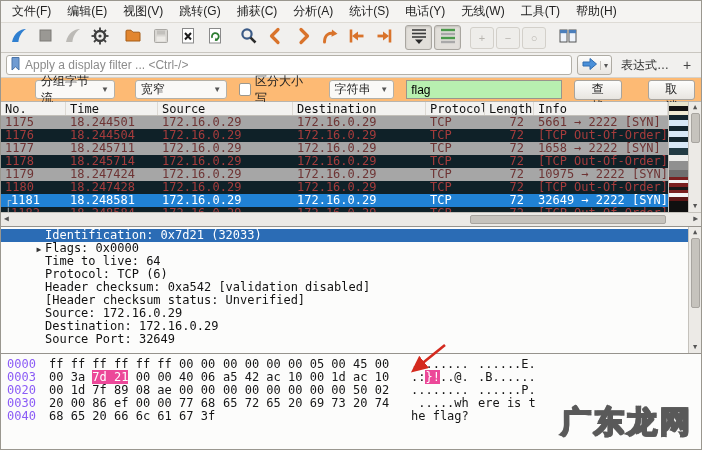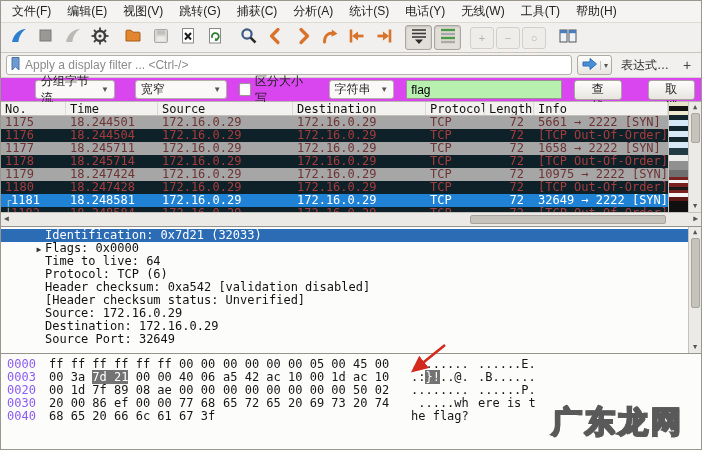--- a/index.html
+++ b/index.html
@@ -22,21 +22,21 @@
   .filterbar { height:25px; display:flex; align-items:center; padding:2px 5px; gap:5px; border-bottom:1px solid #d5d2cc; }
   .filter-wrap { flex:1; height:20px; background:#fff; border:1px solid #b3b0a8; border-radius:3px; display:flex; align-items:center; padding:0 3px; gap:4px;justify-content:flex-end; }
   .filter-wrap input { flex:1; border:none; outline:none; font-family:"Liberation Sans",sans-serif; font-size:12px; color:#333; background:transparent; }
   .filter-wrap input::placeholder { color:#8c8c8c; }
   .apply-btn { height:20px; border:1px solid #aeaba3; border-radius:3px; background:linear-gradient(#fdfdfc,#e9e6e1); display:flex; align-items:center; padding:0 3px; gap:2px; }
   .apply-caret { font-size:8px; color:#555; border-left:1px solid #c4c1bb; padding-left:3px; }
   .expr-btn { color:#333; padding:0 4px; }
   .plus-btn { width:18px; height:18px; display:flex; align-items:center; justify-content:center; color:#444; font-size:14px; }
 
   
-  .findbar { height:24px; display:flex; align-items:center; background:#d946ef; border-bottom:1px solid #b8b5af; padding:0 6px; }
+  .findbar { height:24px; display:flex; align-items:center; background:#fdba74; border-bottom:1px solid #b8b5af; padding:0 6px; }
   .dd { height:19px; background:#faf9f7; border:1px solid #b3b0a8; border-radius:3px; display:flex; align-items:center; justify-content:space-between; padding:0 5px; gap:6px; }
   .dd .caret { font-size:8px; color:#555; }
   .cb { width:13px; height:13px; background:#fff; border:1px solid #9b988f; border-radius:2px; }
   .find-input { height:19px; width:156px; background:#b8f0b0; border:1px solid #98958d; font-family:"Liberation Sans",sans-serif; font-size:12px; padding:0 4px; color:#000; outline:none; }
   .btn { height:20px; border:1px solid #a8a49e; border-radius:3px; background:linear-gradient(#fdfdfc,#e8e5e0); padding:0 12px; font-size:12px; color:#222; }
 
   
   .mono { font-family:"DejaVu Sans Mono", monospace; }
   .plist { height:125px; display:flex; flex-direction:column; border-bottom:1px solid #96938d; background:#fff; }
   .plist-main { flex:1; display:flex; overflow:hidden; }
@@ -74,25 +74,25 @@
   .d-sel { background:#2b6cb5; color:#fff; } .d-sel .arr{ color:#fff; }
   .d-hl { background:#85b3e3; color:#000; }
   .dscroll { position:absolute; right:0; top:0; bottom:0; }
 
   
   .hexpane { height:97px; background:#fcfcfb; padding-top:4px; position:relative; font-size:12px; color:#161616; }
   .hrow { height:13px; line-height:13px; display:flex; white-space:pre; }
   .off { width:32px; margin-left:6px; margin-right:10px; color:#8b5cf6; }
   .hg1 { width:166px; } .hg2 { width:166px; margin-left:8px; }
   .ag1 { width:58px; margin-left:22px; } .ag2 { width:58px; margin-left:9px; }
-  .bsel { background:#737373; color:#fff; }
+  .bsel { background:#ec4899; color:#fff; }
 
   
   .red-arrow { position:absolute; left:372px; top:333px; pointer-events:none; z-index:40; }
-  .watermark { position:absolute; right:17px; bottom:6px; font-size:30px; font-weight:bold; letter-spacing:3px;
+  .watermark { position:absolute; right:8px; bottom:6px; font-size:30px; font-weight:bold; letter-spacing:3px;
     color:#fff; -webkit-text-stroke:2px #595959;
     text-shadow:1px 1px 0 #6b6b6b,-1px -1px 0 #6b6b6b,1px -1px 0 #6b6b6b,-1px 1px 0 #6b6b6b; z-index:30; }
 </style>
 </head>
 <body>
 
 <div class="app">
 
   <div class="menubar">
     <span class="menu-item">文件(F)</span>

